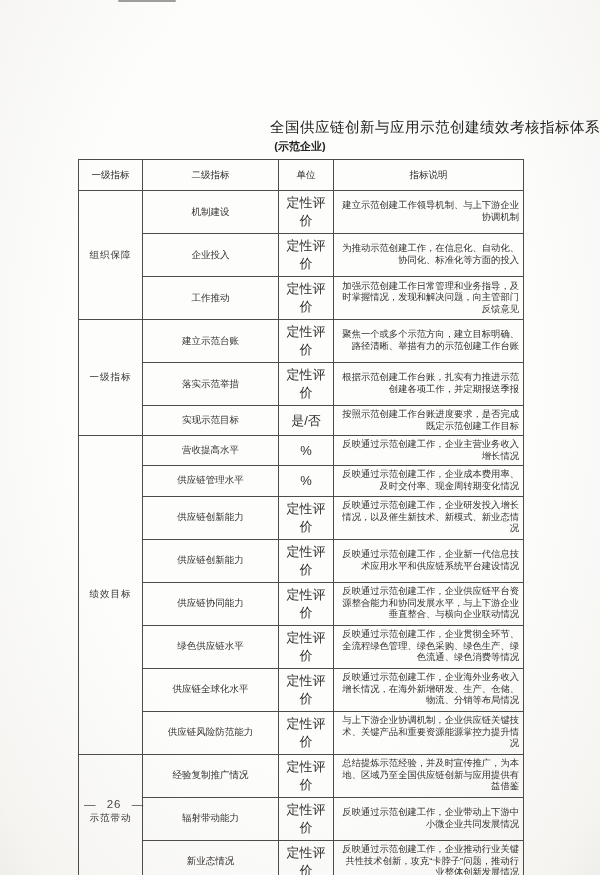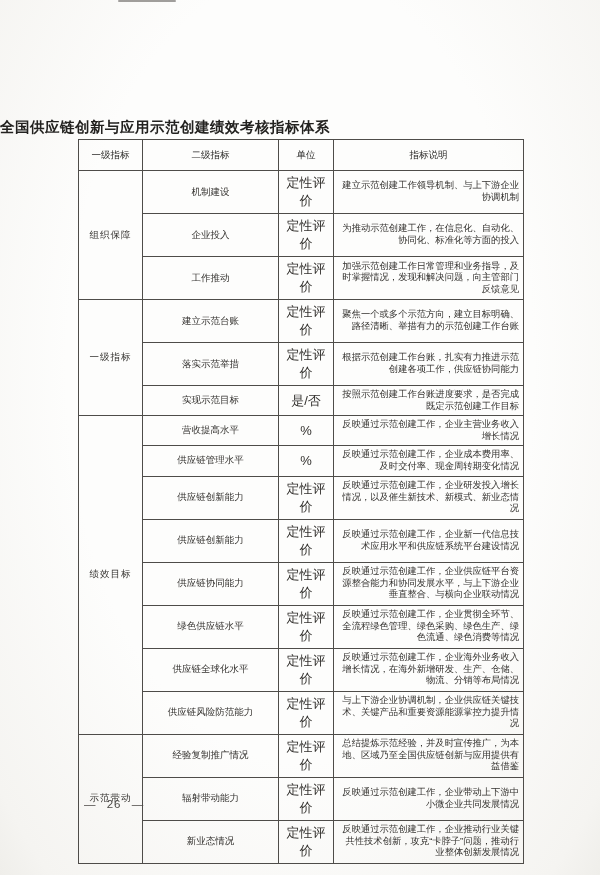--- a/index.html
+++ b/index.html
@@ -14,22 +14,22 @@
     overflow:hidden;
     color:#2e2d2b;
     background:radial-gradient(ellipse at 50% 42%, #fdfdfc 55%, #f5f4f1 92%, #efeeea 100%);
   }
   .scan-sliver {
     position:absolute; top:0; left:118px; width:58px; height:2px;
     background:#6f6c68; opacity:.65; border-radius:1px;
   }
   .title {
     margin:118px 0 2px 0;
-    text-align:left;
-    font-size:14.5px; font-weight:bold;
+    text-align:right;
+    font-size:14.5px; font-weight:normal;
     letter-spacing:0.5px;
     color:#232220;
   }
   .subtitle {
     text-align:center;
     font-size:11px; font-weight:bold;
     color:#232220;
     margin-bottom:5px;
   }
   table.indicator-table {
@@ -87,20 +87,21 @@
     margin-top:12px;
   }
 </style>
 </head>
 <body>
 
 <div class="page">
   <div class="scan-sliver"></div>
 
   <h1 class="title">全国供应链创新与应用示范创建绩效考核指标体系</h1>
+  <div class="subtitle">(示范企业)</div>
 
   <table class="indicator-table">
     <colgroup>
         <col class="c1">
         <col class="c2">
         <col class="c3">
         <col class="c4">
       </colgroup>
     <thead>
       <tr>
@@ -131,21 +132,21 @@
 
       <tr>
         <td class="level1" rowspan="3">一级指标</td>
         <td class="level2">建立示范台账</td>
         <td class="unit">定性评价</td>
         <td class="desc">聚焦一个或多个示范方向，建立目标明确、路径清晰、举措有力的示范创建工作台账</td>
       </tr>
       <tr>
         <td class="level2">落实示范举措</td>
         <td class="unit">定性评价</td>
-        <td class="desc">根据示范创建工作台账，扎实有力推进示范创建各项工作，供应链协同能力</td>
+        <td class="desc">根据示范创建工作台账，扎实有力推进示范创建各项工作，并定期报送季报</td>
       </tr>
       <tr>
         <td class="level2">实现示范目标</td>
         <td class="unit">是/否</td>
         <td class="desc">按照示范创建工作台账进度要求，是否完成既定示范创建工作目标</td>
       </tr>
 
       <tr>
         <td class="level1" rowspan="8">绩效目标</td>
         <td class="level2">营收提高水平</td>

